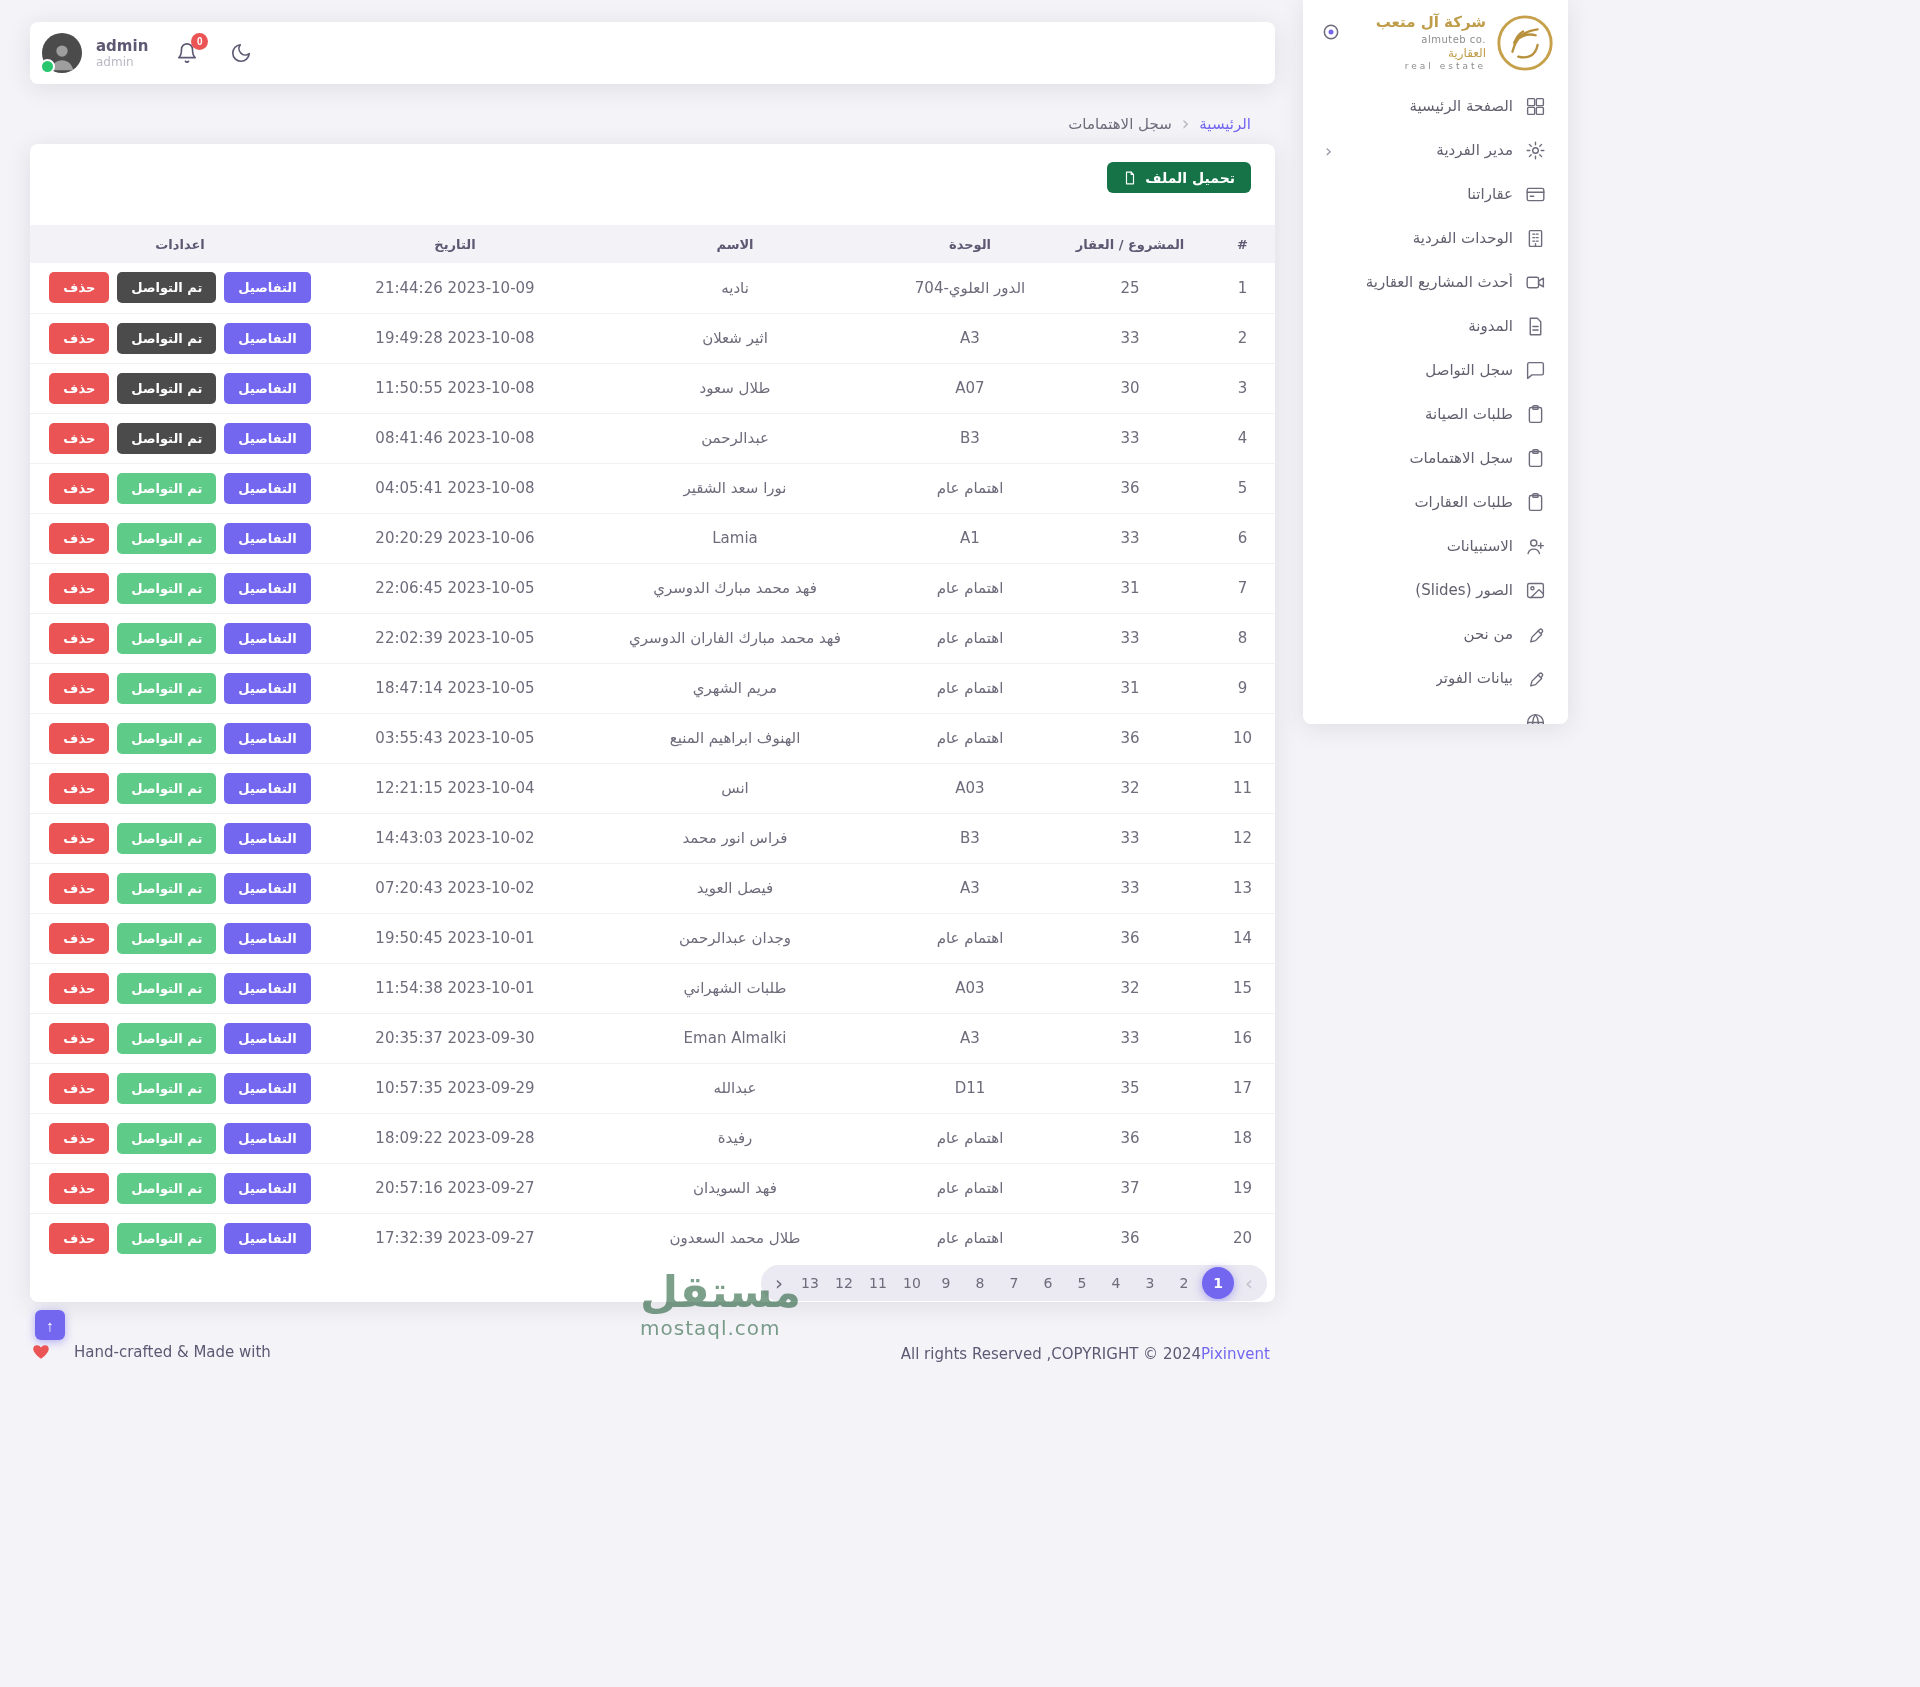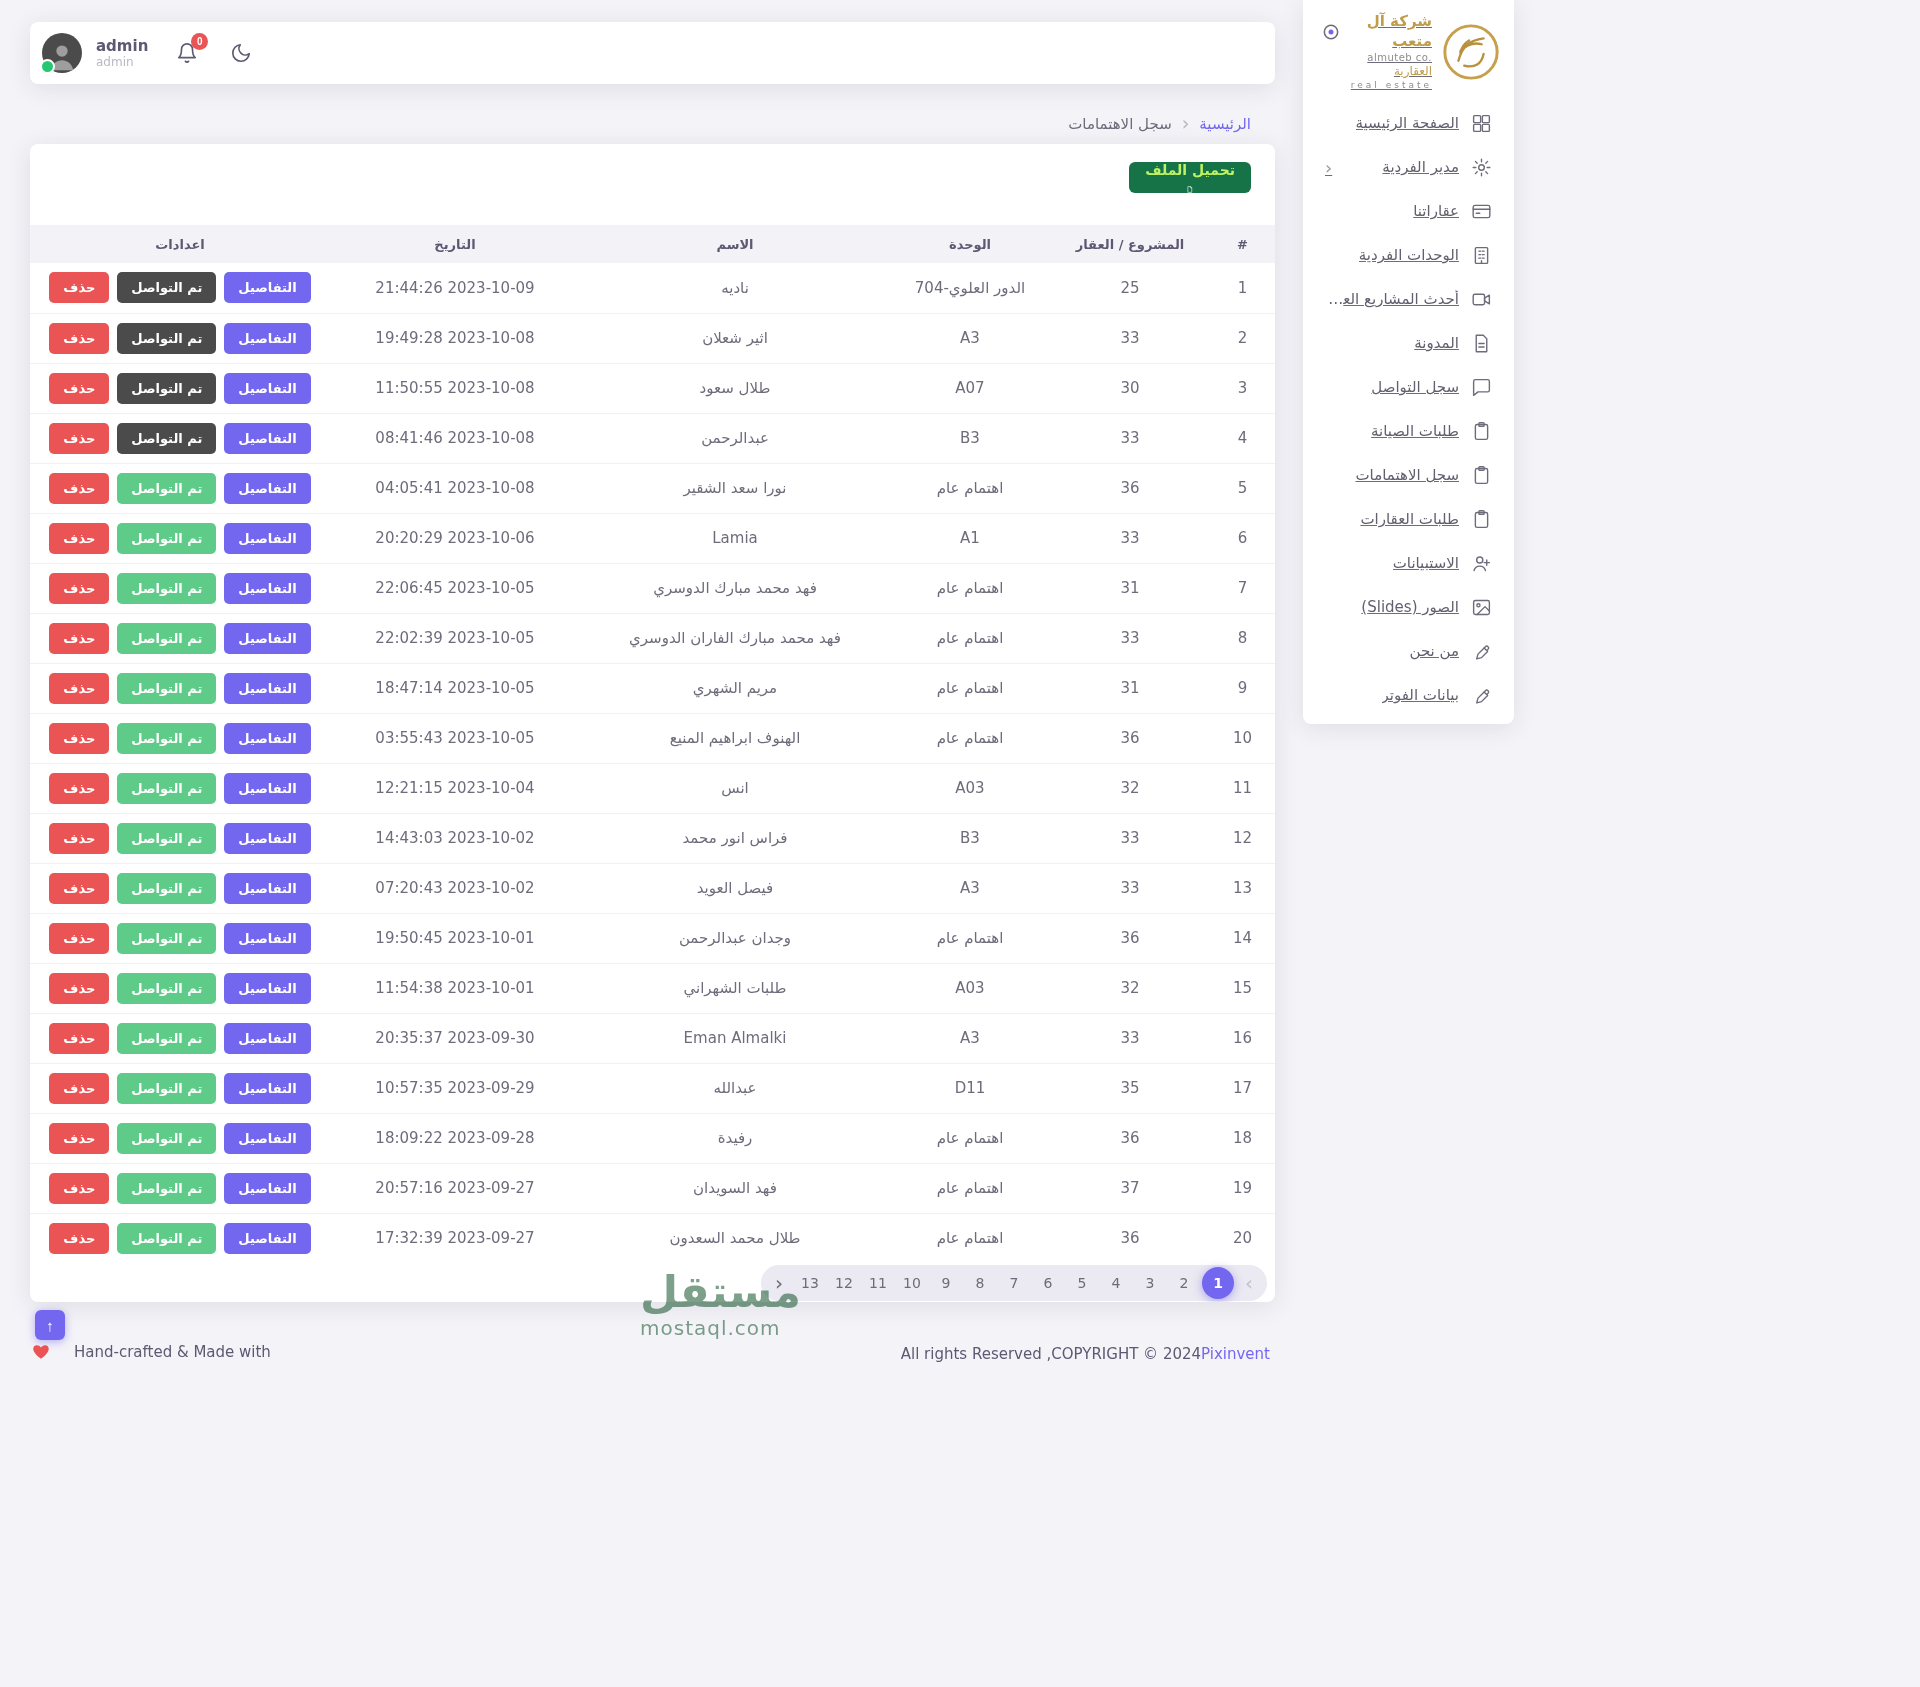--- a/index.html
+++ b/index.html
@@ -27,23 +27,23 @@
   .breadcrumb{position:absolute;top:114px;left:30px;width:1245px;box-sizing:border-box;padding-right:24px;
     display:flex;align-items:center;gap:10px;font-size:15px;}
   .bc-home{color:var(--accent,#7367f0);cursor:pointer;text-decoration:none;}
   .bc-sep{color:#b9b9c3;font-size:19px;line-height:1;}
   .bc-current{color:#6e6b7b;}
 
   
   .main-card{position:absolute;left:30px;top:144px;width:1245px;height:1158px;background:#fff;
     border-radius:8px;box-shadow:0 4px 24px rgba(34,41,47,.1);box-sizing:border-box;overflow:hidden;}
   .toolbar{padding:18px 24px 32px;display:flex;}
-  .download-btn{display:flex;align-items:center;gap:8px;background:var(--download,#157347);color:#bef264;
+  .download-btn{display:flex;align-items:center;gap:8px;background:var(--download,#157347);color:#ffffff;
     border:none;border-radius:6px;padding:0 16px;height:31px;font-size:14px;font-weight:bold;
-    cursor:pointer;font-family:inherit;flex-direction:column;}
+    cursor:pointer;font-family:inherit;}
 
   .data-table{width:100%;border-collapse:collapse;table-layout:fixed;}
   .data-table thead tr{height:38px;background:#f3f2f7;}
   .data-table th{font-size:13px;color:#5e5873;font-weight:bold;letter-spacing:.3px;text-align:center;padding:0 8px;}
   .data-table tbody tr{height:50px;border-bottom:1px solid #f1f0f5;}
   .data-table tbody tr:last-child{border-bottom:none;}
   .data-table td{font-size:15px;color:#6e6b7b;text-align:center;padding:0 8px;overflow:hidden;}
   .ltr{direction:ltr;unicode-bidi:embed;}
   .actions{display:flex;gap:8px;justify-content:center;}
   .btn{border:none;border-radius:5px;color:#fff;font-size:13px;font-weight:bold;padding:9px 14px;
@@ -71,22 +71,22 @@
     font-size:15px;color:#5e5873;}
   .footer-right{position:absolute;left:30px;top:1345px;width:1240px;text-align:right;font-size:15px;color:#5e5873;}
   .footer-right a{color:var(--accent,#7367f0);text-decoration:none;cursor:pointer;}
 
   .watermark{position:absolute;left:640px;top:1268px;width:280px;text-align:left;z-index:40;
     pointer-events:none;color:#14532d;opacity:.55;}
   .wm1{font-size:44px;font-weight:bold;line-height:1.1;}
   .wm2{font-size:20px;letter-spacing:1px;}
 
   
-  .sidebar{position:absolute;left:1303px;top:0;width:211px;height:724px;background:#fff;
-    border-radius:0 0 8px 8px;box-shadow:0 4px 24px rgba(34,41,47,.1);box-sizing:border-box;overflow:hidden;text-decoration:underline;}
+  .sidebar{position:absolute;left:1303px;top:0;width:265px;height:724px;background:#fff;
+    border-radius:0 0 8px 8px;box-shadow:0 4px 24px rgba(34,41,47,.1);box-sizing:border-box;overflow:hidden;}
   .sidebar-head{display:flex;align-items:flex-start;justify-content:space-between;padding:12px 12px 4px 16px;}
   .pin-toggle{background:none;border:none;padding:2px;cursor:pointer;color:#6e6b7b;margin-top:8px;}
   .brand{display:flex;align-items:center;gap:8px;cursor:pointer;}
   .brand-text{text-align:right;line-height:1.3;}
   .b1{color:var(--gold,#bf9d4b);font-size:15px;font-weight:bold;}
   .b2{color:#8d8d8d;font-size:10px;letter-spacing:.5px;}
   .b3{color:var(--gold,#bf9d4b);font-size:12px;letter-spacing:4px;}
   .b4{color:#8d8d8d;font-size:9px;letter-spacing:3px;}
   .emblem{width:62px;height:62px;flex:none;}
 

